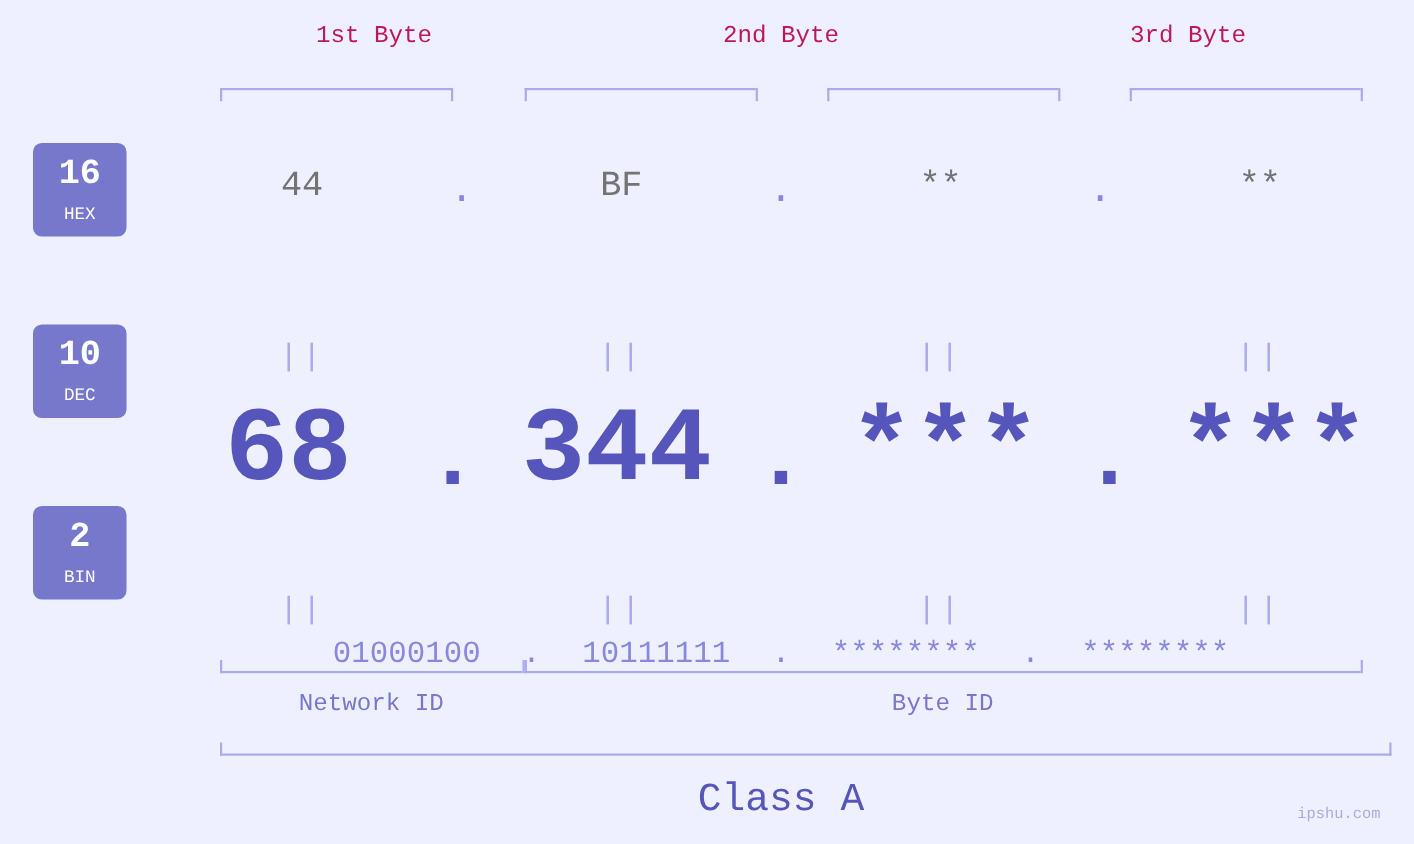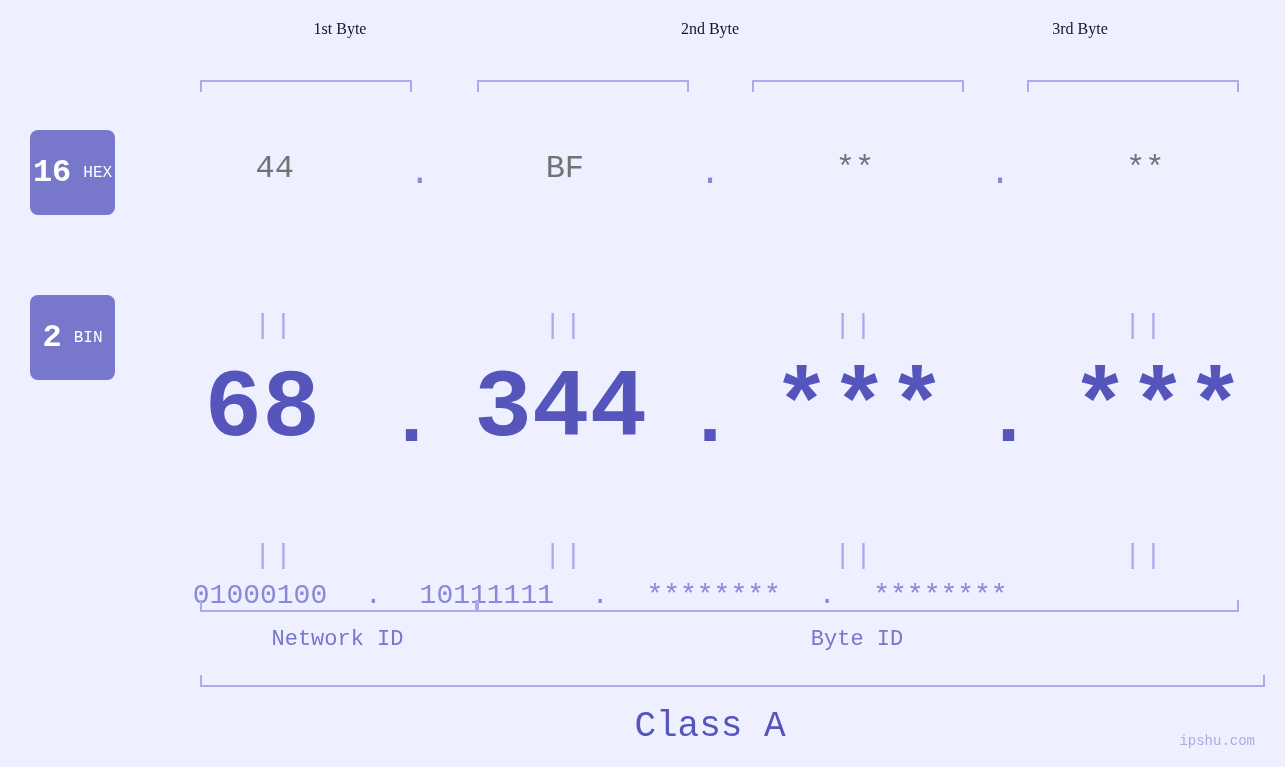--- a/index.html
+++ b/index.html
@@ -27,23 +27,23 @@
       display: flex;
       position: absolute;
       top: 20px;
       left: 155px;
       right: 20px;
     }
 
     .byte-header {
       flex: 1;
       text-align: center;
-      color: #0f172a;
-      font-size: 16px;
-      font-family: Liberation Serif, serif;
+      color: #be185d;
+      font-size: 22px;
+      font-family: Liberation Mono, monospace;
     }
 
     
     .bracket-line {
       position: absolute;
       height: 2px;
       background: #aaaaee;
       top: 80px;
     }
 
@@ -61,21 +61,21 @@
       flex-direction: column;
       gap: 80px;
     }
 
     .side-tab {
       width: 85px;
       height: 85px;
       background-color: #7777cc;
       border-radius: 8px;
       display: flex;
-      flex-direction: row;
+      flex-direction: column;
       align-items: center;
       justify-content: center;
       color: white;
       gap: 12px;
     }
 
     .side-tab .num {
       font-size: 32px;
       font-weight: bold;
       line-height: 1;
@@ -172,21 +172,21 @@
     }
 
     
     .bin-row {
       position: absolute;
       top: 480px;
       left: 0;
       right: 0;
       display: flex;
       align-items: center;
-      justify-content: flex-start;
+      justify-content: center;
     }
 
     .bin-cell {
       width: 210px;
       text-align: center;
       font-size: 28px;
       color: #8888dd;
       font-family: 'Courier New', Courier, monospace;
     }
 
@@ -322,20 +322,24 @@
   <div class="tick tick-b3-r"></div>
   <div class="tick tick-b4-l"></div>
   <div class="tick tick-b4-r"></div>
 
   <div class="side-tabs">
     <div class="side-tab">
       <span class="num">16</span>
       <span class="label">HEX</span>
     </div>
     <div class="side-tab">
+      <span class="num">10</span>
+      <span class="label">DEC</span>
+    </div>
+    <div class="side-tab">
       <span class="num">2</span>
       <span class="label">BIN</span>
     </div>
   </div>
 
   <div class="rows-area">
 
     <div class="hex-row">
       <div class="hex-cell">44</div>
       <div class="dot-small">.</div>

